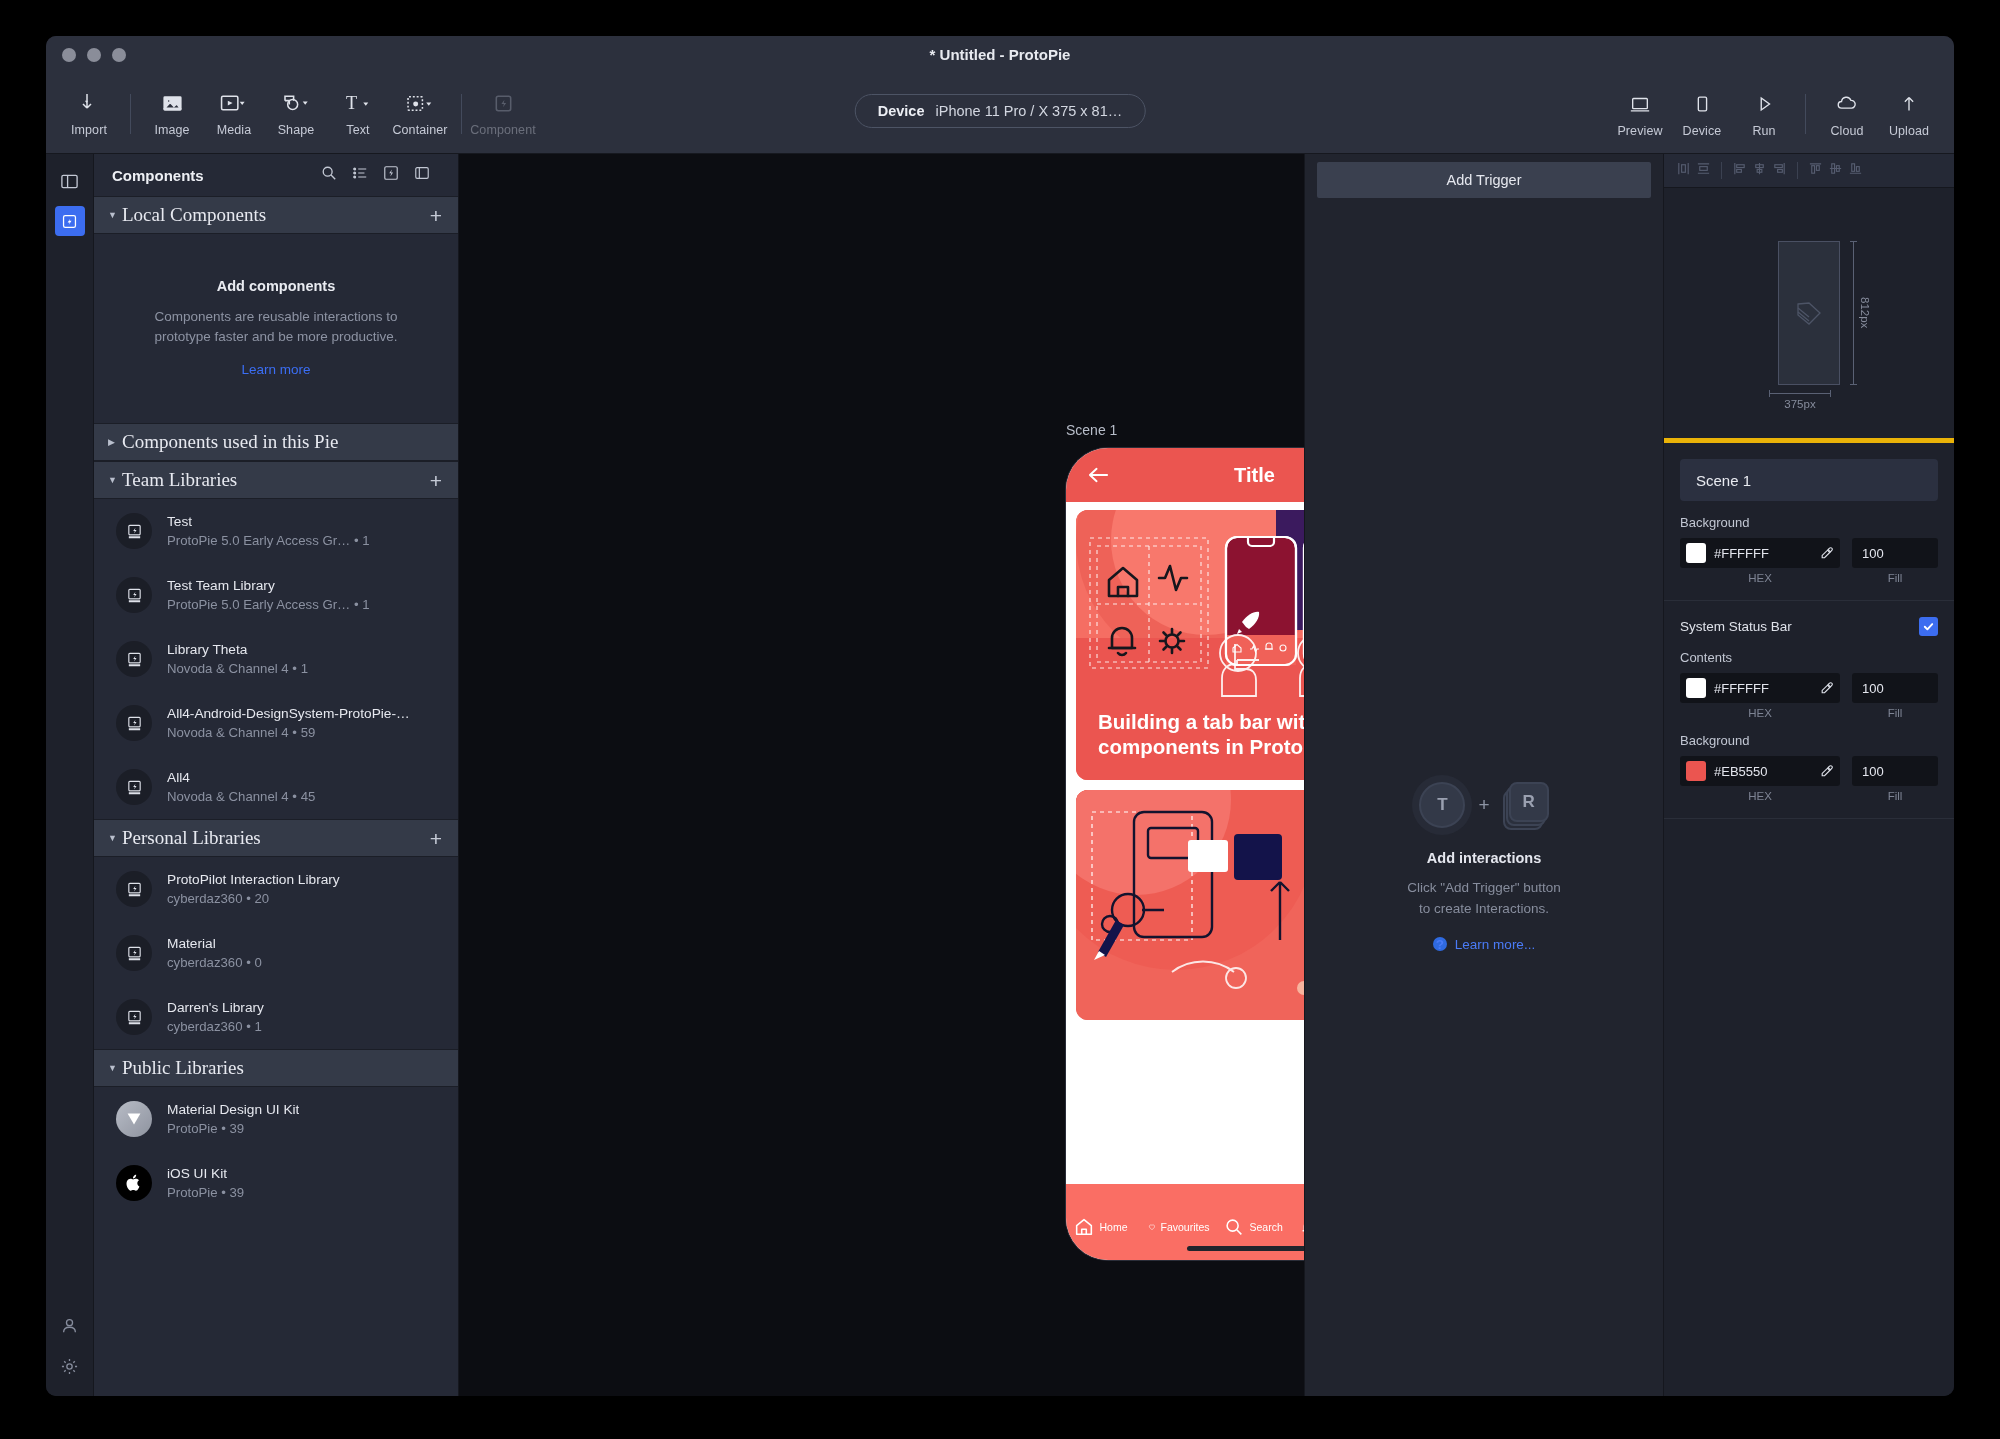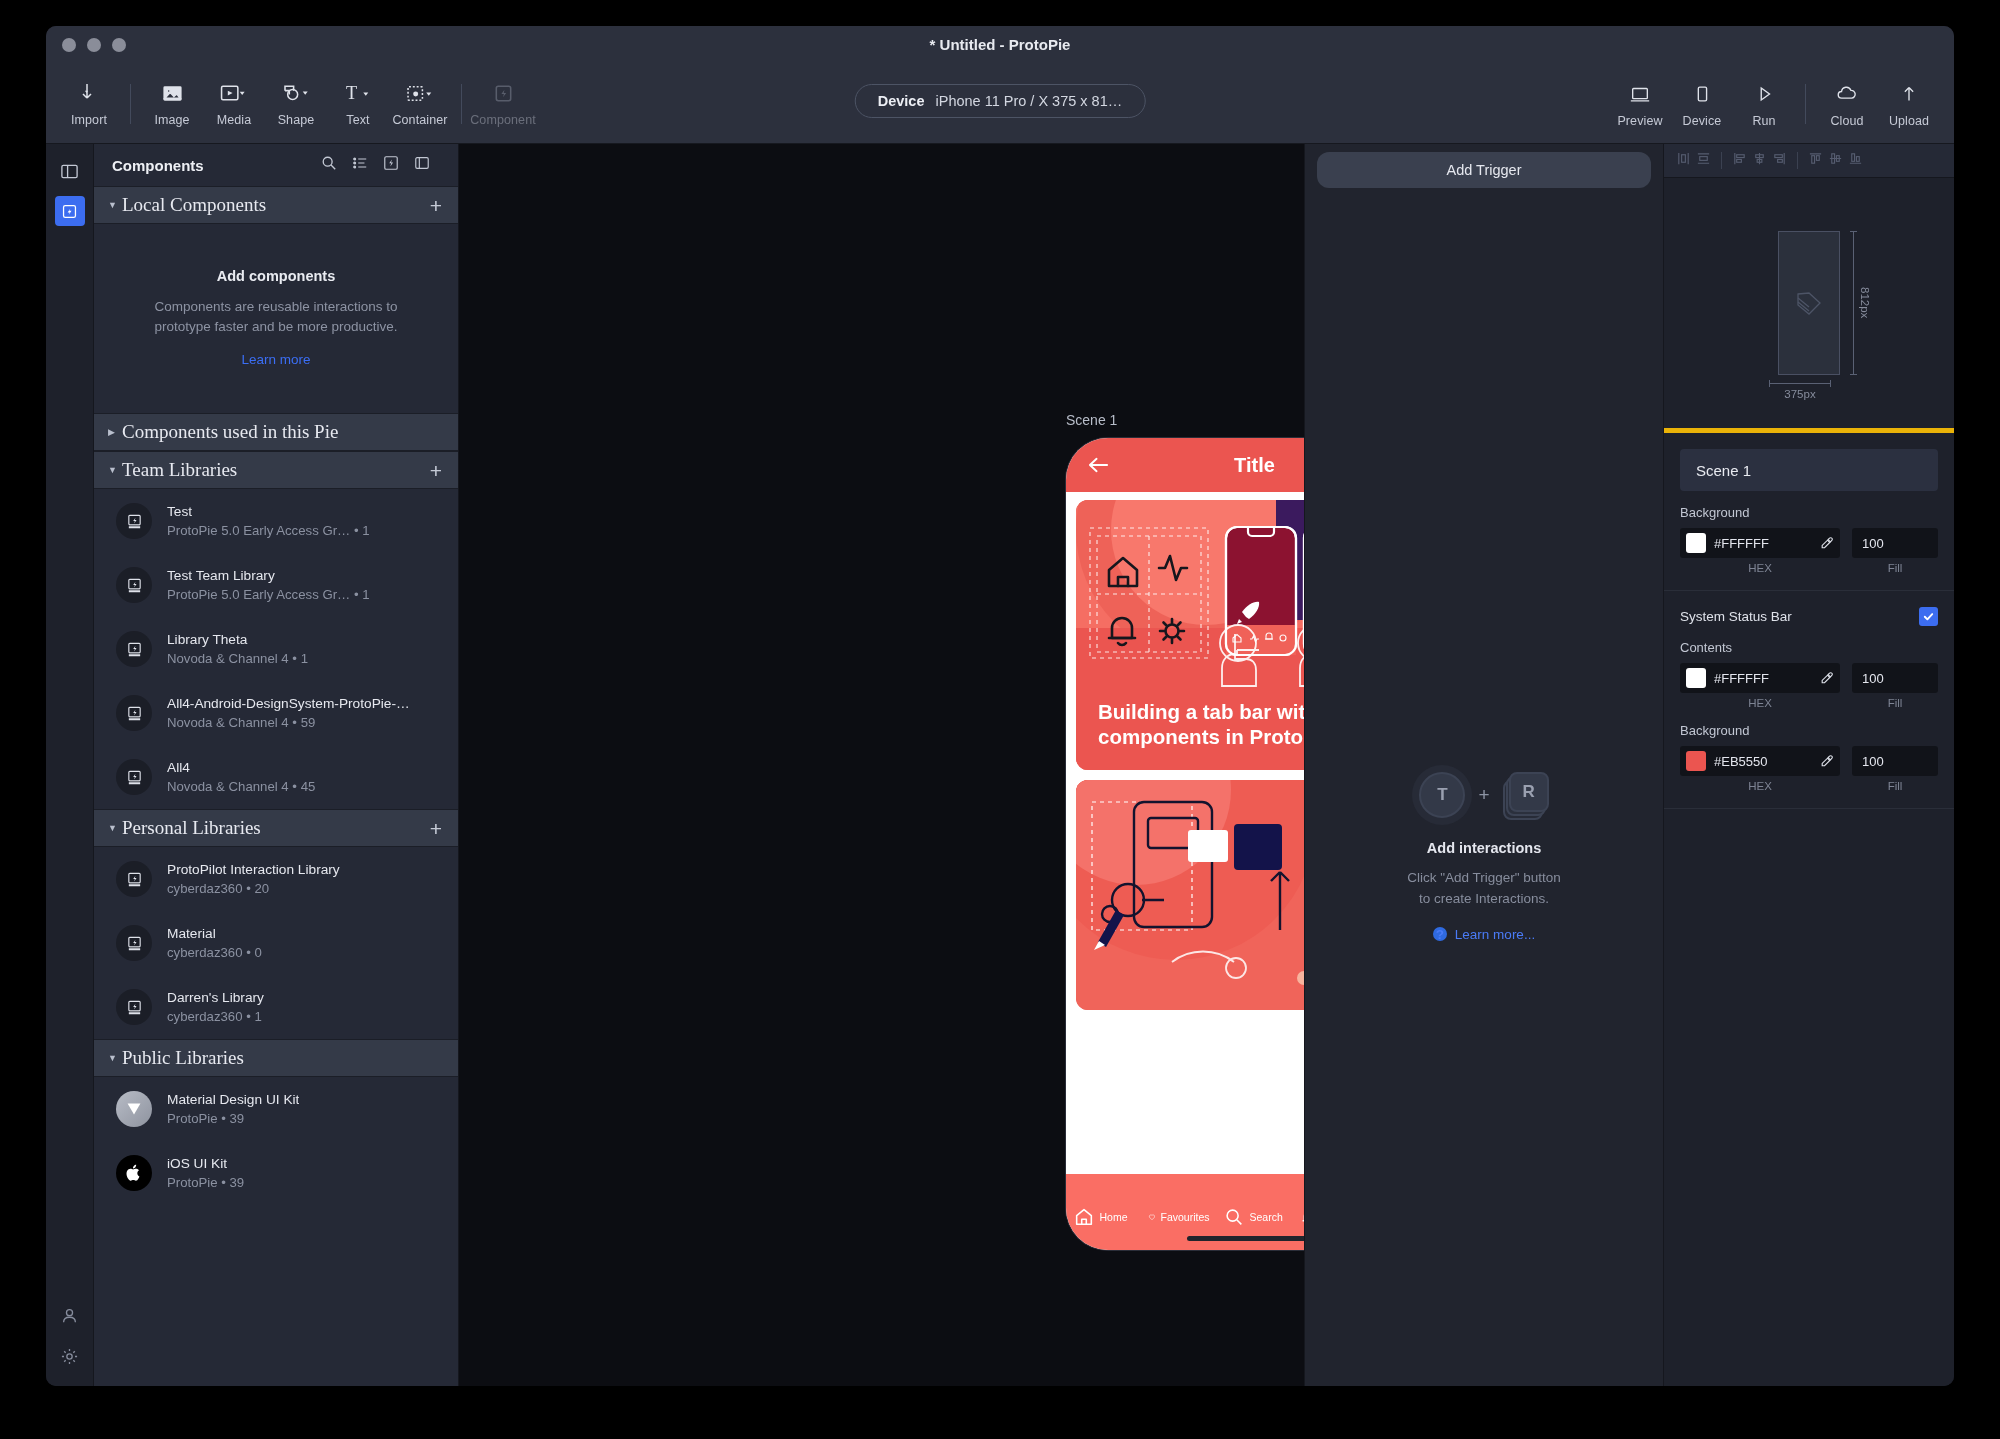--- a/index.html
+++ b/index.html
@@ -4,21 +4,21 @@
 <style>
   * { box-sizing: border-box; margin: 0; padding: 0; }
   html, body {
     width: 2000px; height: 1439px;
     background: #000000;
     font-family: "Liberation Sans", sans-serif;
     overflow: hidden;
   }
   .app {
     position: absolute;
-    left: 46px; top: 26px;
+    left: 46px; top: 36px;
     width: 1908px; height: 1360px;
     background: #1e212b;
     border-radius: 10px;
     overflow: hidden;
     display: flex; flex-direction: column;
   }
 
   
   .titlebar {
     position: relative;
@@ -218,21 +218,21 @@
   
   .mid-panel {
     width: 360px; background: #21242e;
     border-left: 1px solid #15171e; border-right: 1px solid #15171e;
     position: relative; flex: 0 0 360px;
   }
   .add-trigger {
     margin: 8px 12px 0;
     height: 36px; background: #3a404f;
     display: flex; align-items: center; justify-content: center;
-    border-radius: 12px;
+    border-radius: 2px;
   }
   .add-trigger span { font-size: 14.5px; color: #e6e8ef; }
   .mid-empty {
     position: absolute; left: 0; right: 0; top: 628px;
     text-align: center;
   }
   .tr-icons { display: flex; align-items: center; justify-content: center; gap: 13px; margin-bottom: 22px; }
   .tr-circle {
     width: 46px; height: 46px; border-radius: 50%;
     background: #333948; border: 2px solid #3c4354;

